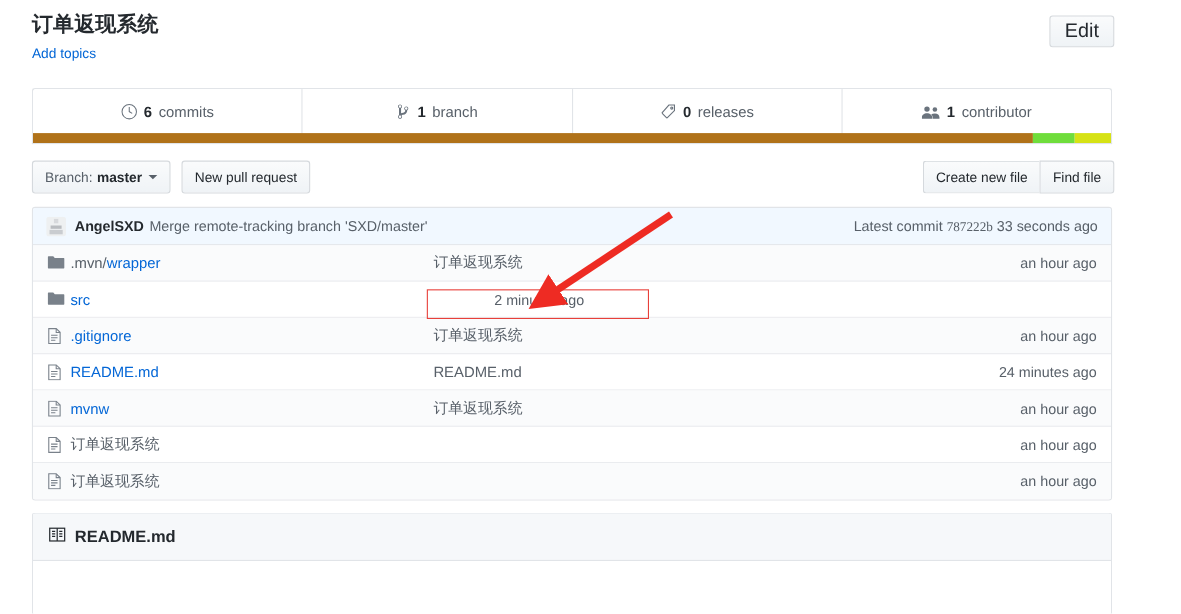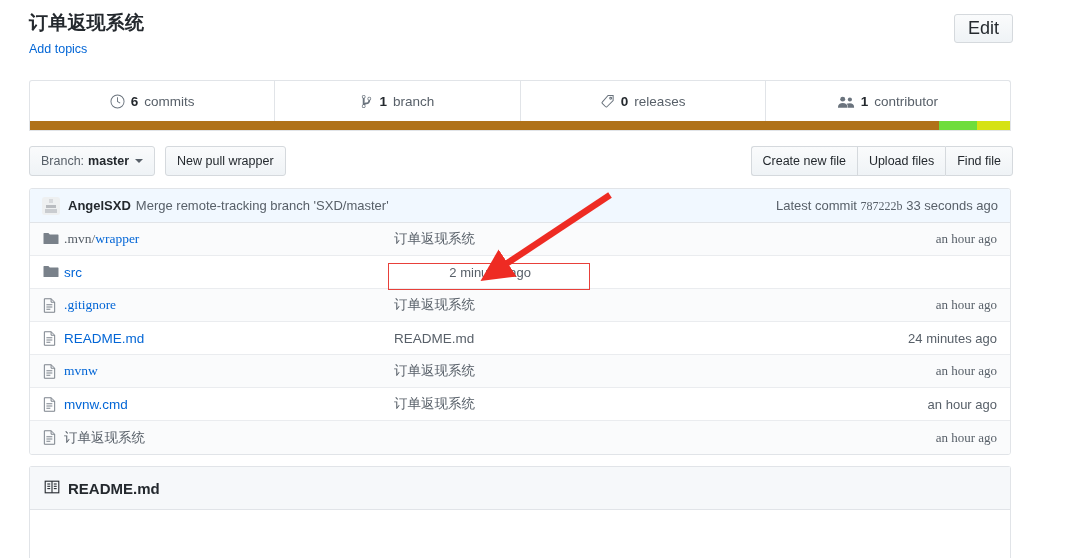--- a/index.html
+++ b/index.html
@@ -220,21 +220,21 @@
 
   .frow {
     display: flex;
     align-items: center;
     height: 33px;
     border-bottom: 1px solid #eaecef;
     font-size: 13.5px;
     box-sizing: border-box;
   }
   .frow:last-child { border-bottom: none; }
-  .frow.alt { background: #fafbfc; font-family: Liberation Serif, serif; }
+  .frow.alt { background: #fafbfc; }
   .fc-icon {
     width: 34px;
     padding-left: 13px;
     box-sizing: border-box;
     display: flex;
     align-items: center;
     color: #79818a;
     flex: none;
   }
   .fc-name {
@@ -373,26 +373,25 @@
       <span class="lang-seg" style="width: 3.4%; background: rgb(214, 226, 21);"></span>
     </div>
 
   <div class="actions-row">
     <button class="btn branch-btn">
       <span>Branch:</span>
       <b>master</b>
       <i class="caret"></i>
     </button>
 
-    <button class="btn newpr-btn">New pull wrapper</button>
+    <button class="btn newpr-btn">New pull request</button>
 
     <div class="right-group">
       <div class="bgroup">
         <button class="btn">Create new file</button>
-        <button class="btn">Upload files</button>
         <button class="btn">Find file</button>
       </div>
     </div>
   </div>
 
   <div class="file-box">
 
     <div class="commit-bar">
       <span class="avatar"></span>
       <span class="commit-author">AngelSXD</span>
@@ -469,21 +468,20 @@
         <div class="frow">
           <span class="fc-icon">
             <svg width="13" height="15" viewBox="0 0 13 16" fill="none" stroke="#79818a" stroke-width="1.05">
               <path d="M1 .8h7.2L12 4.4V15.2H1V.8z"></path>
               <path d="M8.2.9v3.6H11.9"></path>
               <line x1="3.2" y1="7.2" x2="9.5" y2="7.2"></line>
               <line x1="3.2" y1="9.6" x2="9.5" y2="9.6"></line>
               <line x1="3.2" y1="12" x2="7.4" y2="12"></line>
             </svg>
           </span>
-          <span class="fc-name">mvnw.cmd</span>
           <span class="fc-msg">订单返现系统</span>
           <span class="fc-time">an hour ago</span>
         </div>
         <div class="frow alt">
           <span class="fc-icon">
             <svg width="13" height="15" viewBox="0 0 13 16" fill="none" stroke="#79818a" stroke-width="1.05">
               <path d="M1 .8h7.2L12 4.4V15.2H1V.8z"></path>
               <path d="M8.2.9v3.6H11.9"></path>
               <line x1="3.2" y1="7.2" x2="9.5" y2="7.2"></line>
               <line x1="3.2" y1="9.6" x2="9.5" y2="9.6"></line>

